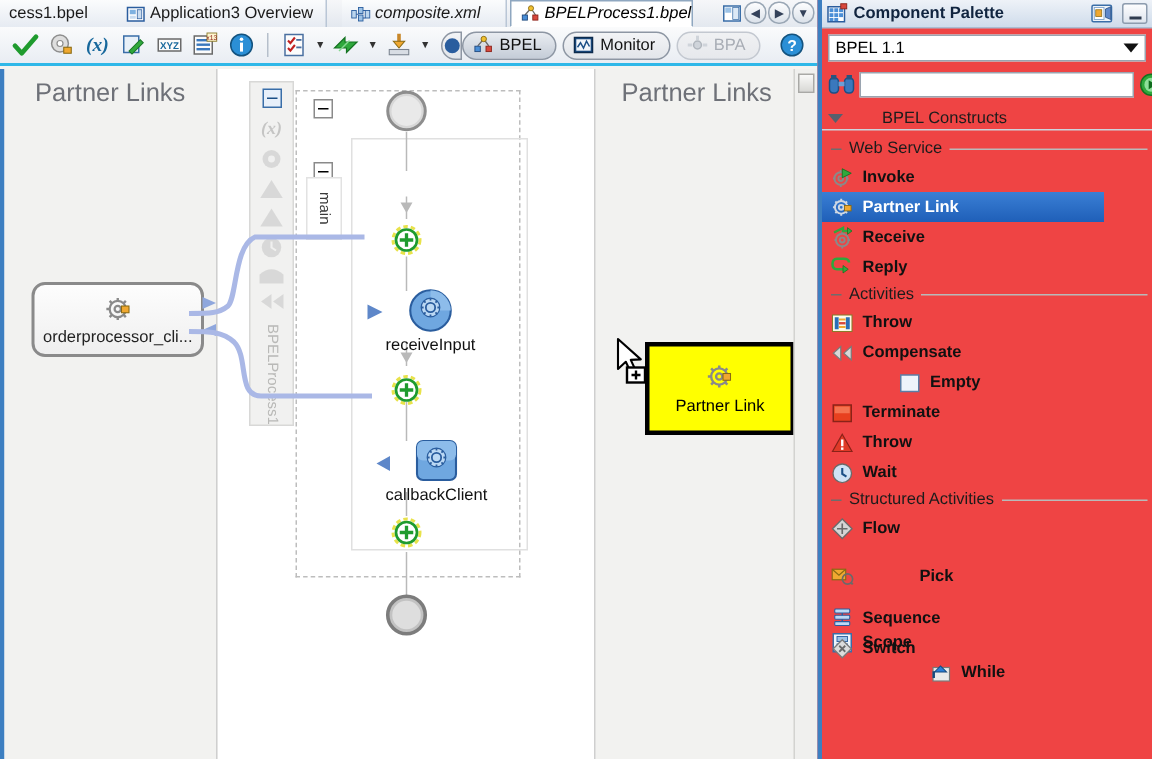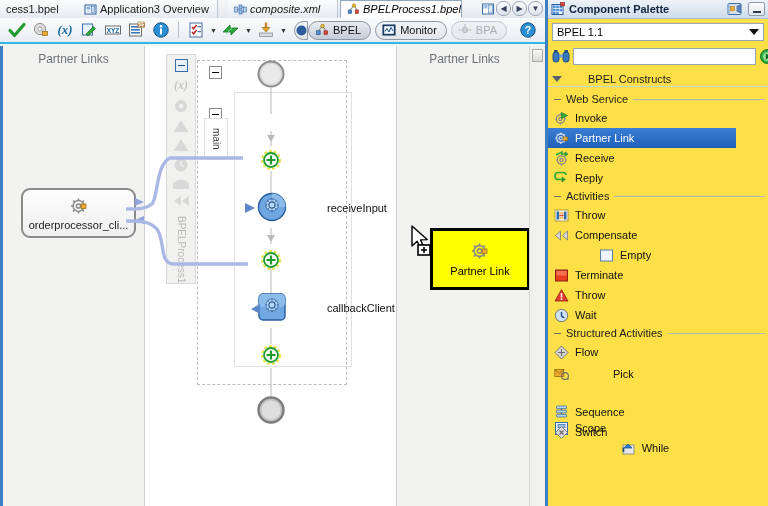--- a/index.html
+++ b/index.html
@@ -47,21 +47,21 @@
   .pill .pico{width:14px;height:14px;flex:none;}
 
   
   .editor{position:absolute;left:0;top:46px;width:545px;height:460px;background:#ffffff;
     border-left:3px solid #3d7fc1;box-sizing:border-box;}
   .colPLleft{position:absolute;left:0px;top:0;width:142px;height:460px;
     background:#f2f2f0;border-right:1px solid #cfcfcf;box-sizing:border-box;}
   .colCenter{position:absolute;left:143px;top:0;width:250px;height:460px;background:#ffffff;}
   .colPLright{position:absolute;left:393px;top:0;width:136px;height:460px;
     background:#f2f2f0;border-left:1px solid #cfcfcf;box-sizing:border-box;}
-  .collabel{position:absolute;top:6px;width:100%;text-align:center;color:#6e7178;font-size:12px;}
+  .collabel{position:absolute;top:6px;width:100%;text-align:center;color:#6e7178;font-size:17px;}
 
   .vscroll{position:absolute;right:0;top:0;width:16px;height:460px;background:#f0f0ee;
     border-left:1px solid #d3d3d0;box-sizing:border-box;}
   .vthumb{position:absolute;left:2px;top:3px;width:11px;height:13px;
     background:linear-gradient(#f9f9f8,#d8d8d5);border:1px solid #a9a9a6;box-sizing:border-box;}
 
   
   .procbox{position:absolute;left:51px;top:14px;width:150px;height:325px;
     border:1px dashed #bdbdbd;box-sizing:border-box;}
   .scopebox{position:absolute;left:88px;top:46px;width:118px;height:275px;
@@ -74,37 +74,37 @@
   .vtool .vi{width:22px;height:20px;opacity:.28;display:flex;align-items:center;justify-content:center;}
   .vtool .vtitle{margin-top:4px;writing-mode:vertical-rl;font-size:10px;color:#b9b9b7;letter-spacing:0px;}
 
   .collapsebox{position:absolute;width:13px;height:13px;background:#fff;border:1px solid #8a8a8a;
     display:flex;align-items:center;justify-content:center;box-sizing:border-box;}
   .collapsebox i{display:block;width:7px;height:1px;background:#000;}
   .mainbox{position:absolute;left:58px;top:56px;width:26px;height:46px;background:#fff;
     border:1px solid #dcdcdc;box-sizing:border-box;display:flex;align-items:center;justify-content:center;}
   .mainbox span{writing-mode:vertical-rl;font-size:10px;color:#3a3a3a;}
 
-  .node{position:absolute;display:flex;flex-direction:row;align-items:center;gap:40px;}
+  .node{position:absolute;display:flex;flex-direction:column;align-items:center;}
   .nlabel{margin-top:2px;font-size:11px;color:#111;white-space:nowrap;}
 
   .plnode{position:absolute;width:115px;height:50px;border:2px solid #8a8a8a;border-radius:9px;
     background:linear-gradient(#fdfdfd,#efefef);box-sizing:border-box;
     display:flex;flex-direction:column;align-items:center;justify-content:center;gap:1px;}
   .plnode .pltxt{font-size:11px;color:#222;}
 
   .dragnode{position:absolute;width:100px;height:62px;background:#ffff00;border:3px solid #000;
     box-sizing:border-box;display:flex;flex-direction:column;align-items:center;justify-content:center;gap:2px;}
   .dragnode .dtxt{font-size:11px;color:#000;}
 
   .cursor{position:absolute;width:34px;height:34px;}
 
   
   .palette{position:absolute;left:545px;top:0;width:223px;height:506px;
-    background:#fde047;border-left:3px solid #3d7fc1;box-sizing:border-box;}
+    background:#ef4444;border-left:3px solid #3d7fc1;box-sizing:border-box;}
   .palhdr{position:absolute;left:0;top:0;width:220px;height:19px;
     background:linear-gradient(#eef2f8,#cfdceb);display:flex;align-items:center;
     padding-left:3px;box-sizing:border-box;gap:4px;border-bottom:1px solid #a9bdd2;}
   .palhdr .ptitle{font-weight:bold;font-size:11px;color:#10243f;}
   .palhdr .spacerline{flex:1;height:1px;}
   .phbtn{width:18px;height:16px;display:flex;align-items:center;justify-content:center;}
   .minbtn{width:17px;height:14px;border:1px solid #8d9cae;border-radius:2px;
     background:linear-gradient(#fdfdfe,#dee5ee);display:flex;align-items:flex-end;justify-content:center;
     box-sizing:border-box;padding-bottom:2px;}
   .minbtn i{display:block;width:8px;height:2px;background:#2e3b4e;}
@@ -124,21 +124,21 @@
   .tri{width:0;height:0;border-left:5px solid transparent;border-right:5px solid transparent;
     border-top:6px solid #56606d;}
 
   .palsec{position:absolute;left:0;width:220px;height:16px;display:flex;align-items:center;gap:5px;
     padding-left:6px;box-sizing:border-box;}
   .palsec .dash{width:7px;height:1px;background:#6d6d6d;}
   .palsec .stxt{font-size:11px;color:#1c1c1c;white-space:nowrap;}
   .palsec .rule{flex:1;height:1px;background:#b9b9b9;margin-right:3px;}
 
   .palitem{position:absolute;left:0;width:188px;height:20px;display:flex;align-items:center;gap:6px;
-    padding-left:6px;box-sizing:border-box;font-size:11px;color:#111;}
+    padding-left:6px;box-sizing:border-box;font-size:11px;color:#111;font-weight:bold;}
   .palitem.sel{background:linear-gradient(#3a7fd5,#1f5fb8);color:#fff;}
   .palitem .pi{width:15px;height:15px;flex:none;}
 
   svg{display:block;overflow:visible;}
 </style>
 </head>
 <body>
 
 <div id="app">
 
@@ -751,21 +751,21 @@
     <div class="palitem" style="top:342px;">
       <span class="pi">
         <svg width="15" height="15" viewBox="0 0 15 15">
           <path d="M7.5 1 L14 7.5 L7.5 14 L1 7.5 Z" fill="#d5d5d5" stroke="#6a6a6a" stroke-width=".9"></path>
           <path d="M7.5 4v7M4 7.5h7" stroke="#6a6a6a" stroke-width="1.1"></path>
         </svg>
       </span>
       <span>Flow</span>
     </div>
 
-    <div class="palitem" style="top:364px;gap:44px;">
+    <div class="palitem" style="top:374px;gap:44px;">
       <span class="pi">
         <svg width="15" height="15" viewBox="0 0 15 15">
           <rect x="0.8" y="2.5" width="9" height="7" fill="#f0a830" stroke="#8a6a12" stroke-width=".8"></rect>
           <path d="M0.8 2.5 L5.3 6.4 L9.8 2.5" stroke="#8a6a12" stroke-width=".8" fill="none"></path>
           <circle cx="11" cy="9" r="3.4" fill="none" stroke="#6a6a6a" stroke-width="1.1"></circle>
           <path d="M13.4 11.4 L14.5 12.6" stroke="#6a6a6a" stroke-width="1.4"></path>
         </svg>
       </span>
       <span>Pick</span>
     </div>

